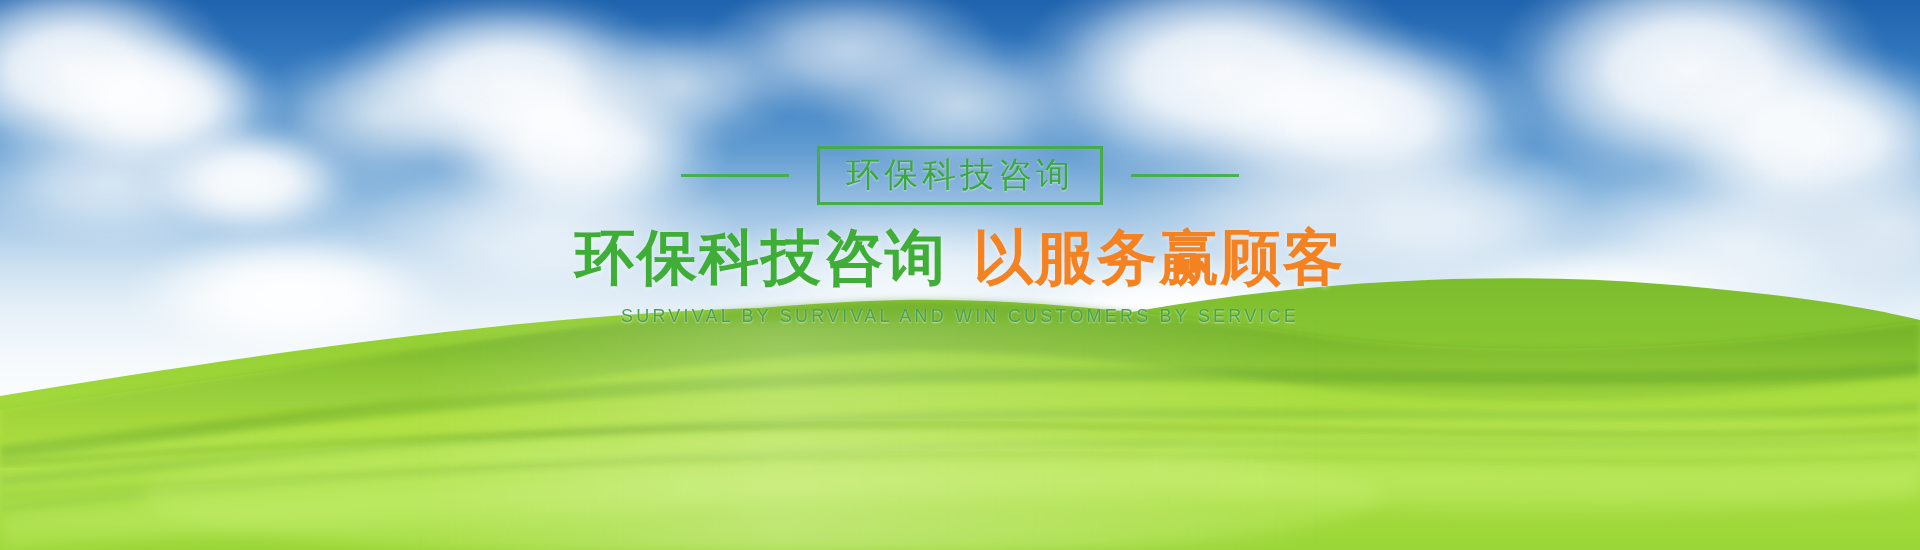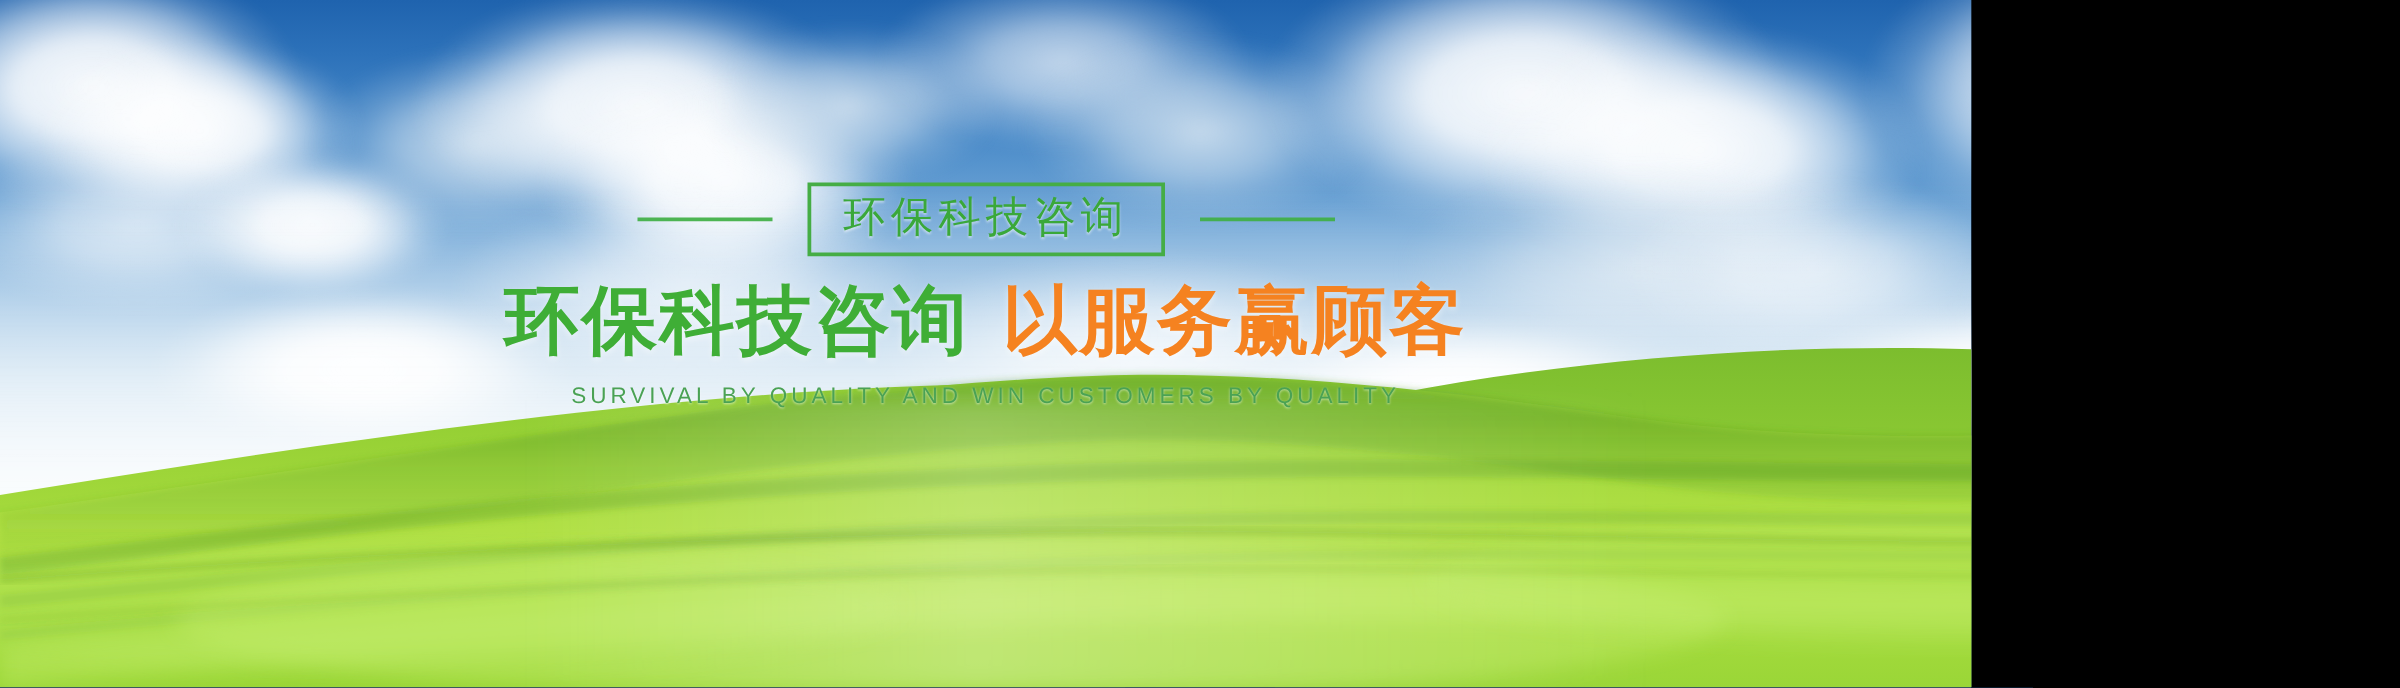--- a/index.html
+++ b/index.html
@@ -2,21 +2,21 @@
 <html><head>
 <meta charset="utf-8">
 <style>
   html, body {
     margin: 0;
     padding: 0;
     background: #000;
   }
   #banner {
     position: relative;
-    width: 1577px;
+    width: 1920px;
     height: 550px;
     overflow: hidden;
     font-family: "Liberation Sans", "DejaVu Sans", sans-serif;
     background: #2a6cb0;
   }
 
   
   .sky {
     position: absolute;
     inset: 0;
@@ -194,21 +194,21 @@
       <span class="badge">
         <span class="badge-text">环保科技咨询</span>
       </span>
       <span class="rule"></span>
     </div>
 
     <div class="headline">
       <span class="hl-green">环保科技咨询</span><span class="hl-orange">以服务赢顾客</span>
     </div>
 
-    <div class="subline">SURVIVAL BY QUALITY AND WIN CUSTOMERS BY QUALITY</div>
+    <div class="subline">SURVIVAL BY SURVIVAL AND WIN CUSTOMERS BY SERVICE</div>
   </div>
 
   <div class="grass-wrap">
     <svg class="grass-svg" viewBox="0 0 1920 300" preserveAspectRatio="none">
       <defs>
         <linearGradient id="gMain" x1="0" y1="0" x2="0" y2="1">
           <stop offset="0%" stop-color="#93cf33"></stop>
           <stop offset="14%" stop-color="#8ec930"></stop>
           <stop offset="30%" stop-color="#a5da3c"></stop>
           <stop offset="50%" stop-color="#b0e044"></stop>

